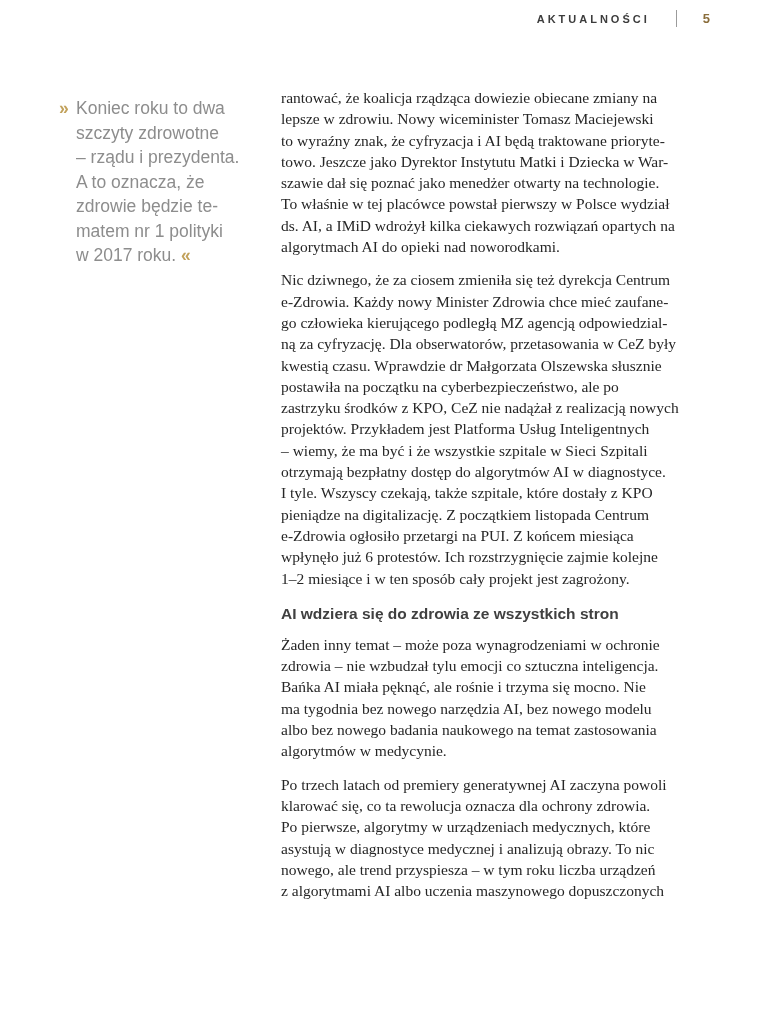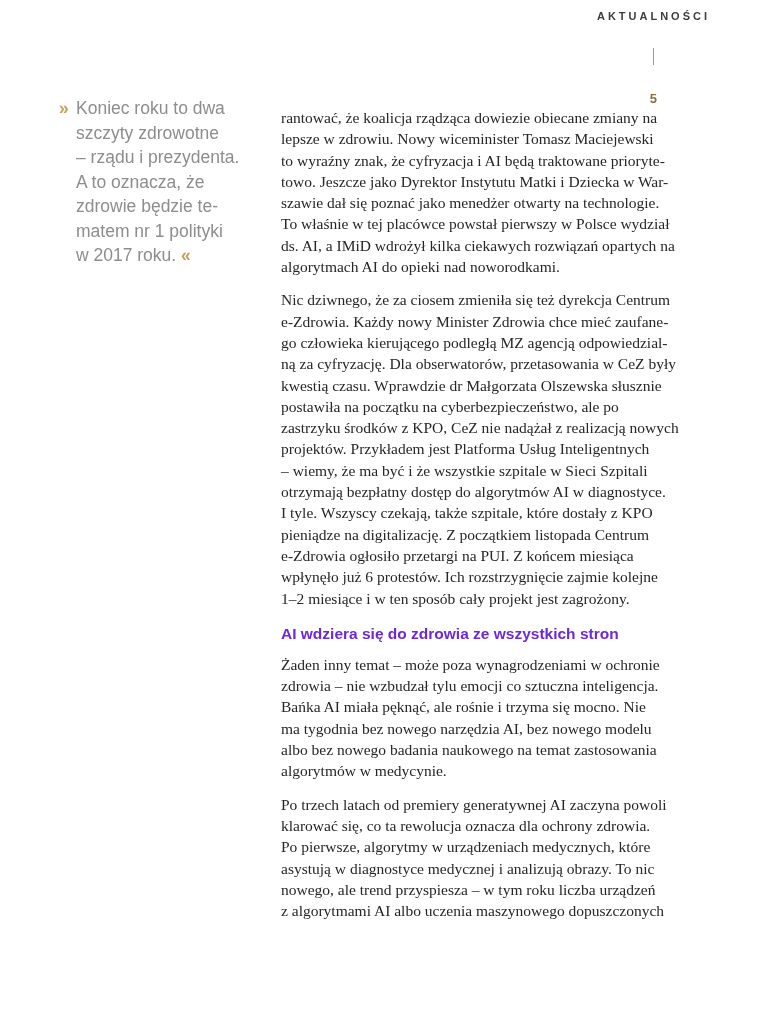--- a/index.html
+++ b/index.html
@@ -17,21 +17,20 @@
   }
 
   
   .topbar {
     position: absolute;
     top: 10px;
     right: 58px;
     display: flex;
     align-items: center;
     gap: 26px;
-    flex-direction: column;
   }
   .topbar .section {
     font-family: "Liberation Sans", sans-serif;
     font-size: 11px;
     font-weight: 600;
     letter-spacing: 3px;
     color: #3c3c3c;
   }
   .topbar .divider {
     display: inline-block;
@@ -69,36 +68,35 @@
     top: 0;
   }
 
   
   .article {
     position: absolute;
     left: 281px;
     top: 87px;
     width: 436px;
     color: #262626;
-    margin-top: 20px;
   }
   .article p {
     margin: 0 0 12px 0;
     font-family: "Liberation Serif", serif;
     font-size: 15.5px;
     line-height: 21.3px;
     white-space: pre;
   }
   .article h2 {
     margin: 15px 0 10px 0;
     font-family: "Liberation Sans", sans-serif;
     font-size: 15.5px;
     line-height: 20px;
     font-weight: 700;
-    color: #6d28d9;
+    color: #404040;
   }
 </style>
 </head>
 <body>
 
 <div class="page">
 
   <header class="topbar">
     <span class="section">AKTUALNOŚCI</span>
     <span class="divider"></span>

